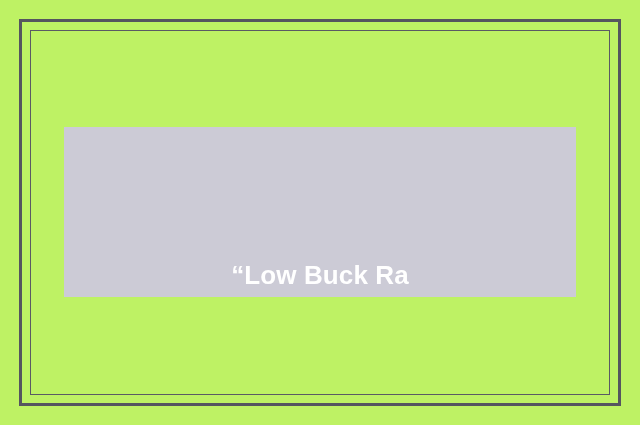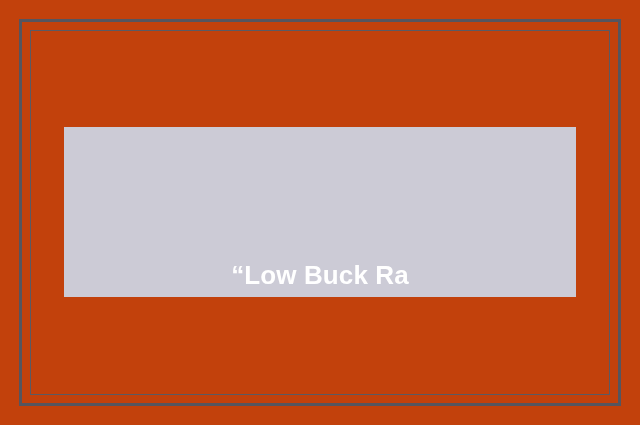--- a/index.html
+++ b/index.html
@@ -14,21 +14,21 @@
     background: #f6f5fc;
     font-family: "Liberation Sans", "DejaVu Sans", sans-serif;
     overflow: hidden;
   }
 
   
   .canvas {
     position: relative;
     width: 640px;
     height: 425px;
-    background: #c2410c;
+    background: #bef264;
     box-sizing: border-box;
   }
 
   
   .frame-outer {
     position: absolute;
     left: 19px;
     top: 19px;
     width: 602px;
     height: 387px;

